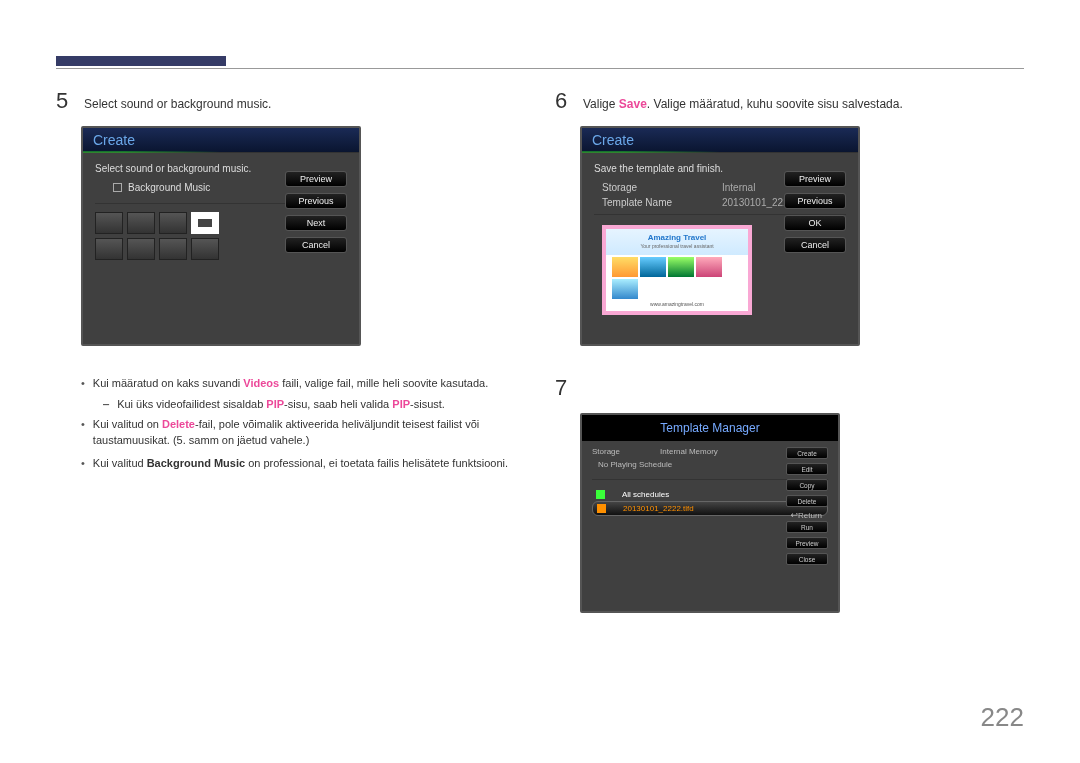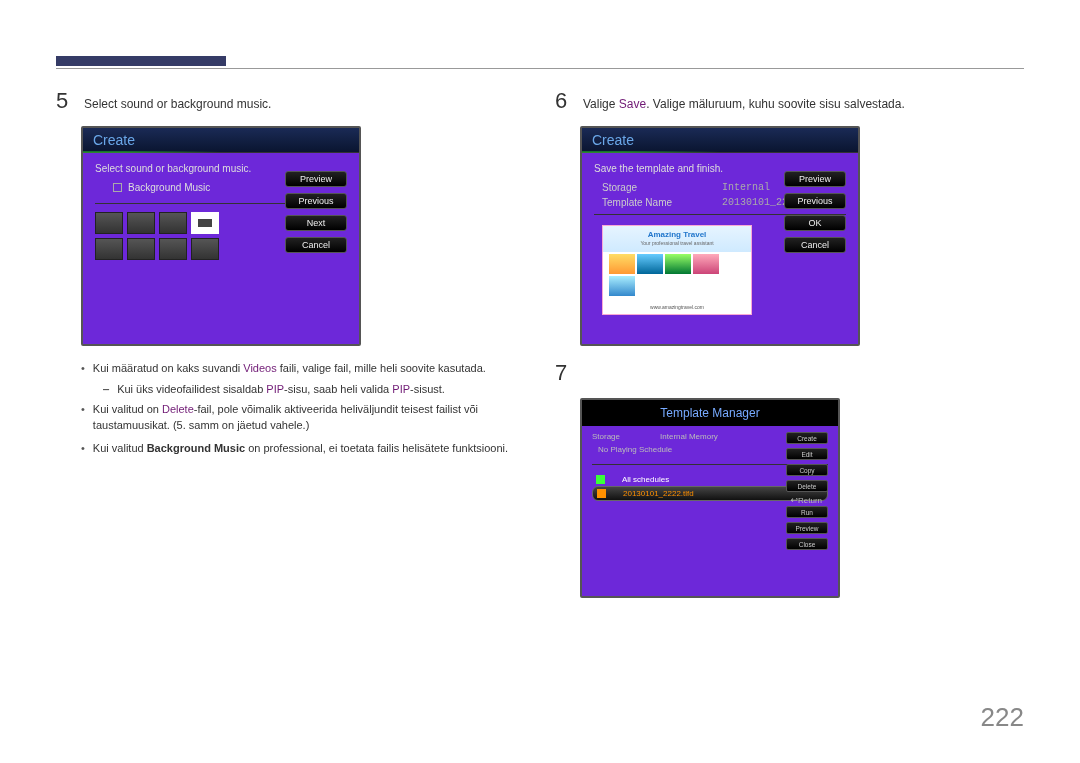--- a/index.html
+++ b/index.html
@@ -5,31 +5,31 @@
   * { box-sizing: border-box; margin: 0; padding: 0; }
   html, body { width: 1080px; height: 763px; background: #fff; font-family: Arial, Helvetica, sans-serif; color: #222; }
   .page { width: 1080px; height: 763px; position: relative; padding: 48px 56px 30px 56px; }
   .topline { position: absolute; left: 56px; right: 56px; top: 68px; height: 1px; background: #999; }
   .accent-bar { position: absolute; left: 56px; top: 56px; width: 170px; height: 10px; background: #353b66; }
   .columns { display: flex; gap: 30px; margin-top: 40px; }
   .col { flex: 1 1 0; min-width: 0; }
   .step { display: flex; gap: 10px; margin-bottom: 12px; }
   .step-num { font-size: 22px; font-weight: 300; color: #333; min-width: 18px; }
   .step-text { font-size: 12px; color: #333; padding-top: 8px; line-height: 1.4; }
-  .kw-red { color: #701a75; font-weight: 400; }
+  .kw-red { color: #ec4899; font-weight: 700; }
   .kw-bold { font-weight: 700; }
 
   
   .shot {
-    background: #6d28d9;
+    background: #404040;
     border: 2px solid #555;
     border-radius: 2px;
     width: 280px;
     margin-left: 25px;
-    margin-bottom: 14px;
+    margin-bottom: 29px;
     color: #fff;
   }
   .shot-title {
     background: linear-gradient(#1a2a55, #0a1530);
     font-size: 14px;
     font-weight: 400;
     padding: 4px 10px;
     color: #6aa7e8;
     border-bottom: 1px solid #333;
     position: relative;
@@ -55,25 +55,25 @@
   .side-buttons { position: absolute; right: 12px; top: 18px; display: flex; flex-direction: column; gap: 6px; }
   .side-btn {
     width: 62px; height: 16px; font-size: 9px; color: #eee;
     background: linear-gradient(#222,#000);
     border: 1px solid #555; border-radius: 3px;
     display: flex; align-items: center; justify-content: center;
   }
 
   .kv-row { display: flex; font-size: 10px; color: #ccc; gap: 40px; margin: 4px 0 2px 8px; }
   .kv-label { width: 80px; }
-  .kv-val { color: #aaa; font-family: Liberation Mono, monospace; }
+  .kv-val { color: #aaa; }
 
   .template-preview {
     margin-top: 10px; margin-left: 8px; width: 150px; height: 90px;
-    background: #fff; border: 1px solid #f9a8d4; position: relative; overflow: hidden;
+    background: #fff; border: 4px solid #f9a8d4; position: relative; overflow: hidden;
   }
   .tp-title { position: absolute; top: 4px; left: 0; right: 0; text-align: center; font-size: 8px; color: #2277cc; font-weight: 700; }
   .tp-sub { position: absolute; top: 14px; left: 0; right: 0; text-align: center; font-size: 5px; color: #666; }
   .tp-bg { position: absolute; left: 0; right: 0; top: 0; height: 26px; background: linear-gradient(#e6f4ff, #cfeaff); }
   .tp-grid { position: absolute; left: 6px; right: 6px; top: 28px; display: flex; gap: 2px; flex-wrap: wrap; }
   .tp-cell { width: 26px; height: 20px; background: linear-gradient(#98c, #56a); }
   .tp-cell.c1 { background: linear-gradient(#fd6,#f93); }
   .tp-cell.c2 { background: linear-gradient(#6cf,#069); }
   .tp-cell.c3 { background: linear-gradient(#9f6,#073); }
   .tp-cell.c4 { background: linear-gradient(#fab,#c47); }
@@ -171,21 +171,21 @@
             <span>Kui valitud </span><span class="kw-bold">Background Music</span><span> on professional, ei toetata failis helisätete funktsiooni.</span>
           </span>
         </div>
       </div>
     </div>
 
     <div class="col">
       <div class="step">
         <div class="step-num">6</div>
         <div class="step-text">
-          <span>Valige </span><span class="kw-red">Save</span><span>. Valige mäluruum, kuhu soovite sisu salvestada.</span>
+          <span>Valige </span><span class="kw-red">Save</span><span>. Valige määratud, kuhu soovite sisu salvestada.</span>
         </div>
       </div>
 
       <div class="shot" style="height:220px;">
         <div class="shot-title">Create</div>
         <div class="shot-body">
           <div class="subtitle">Save the template and finish.</div>
           <div class="kv-row">
             <span class="kv-label">Storage</span>
             <span class="kv-val">Internal</span>

